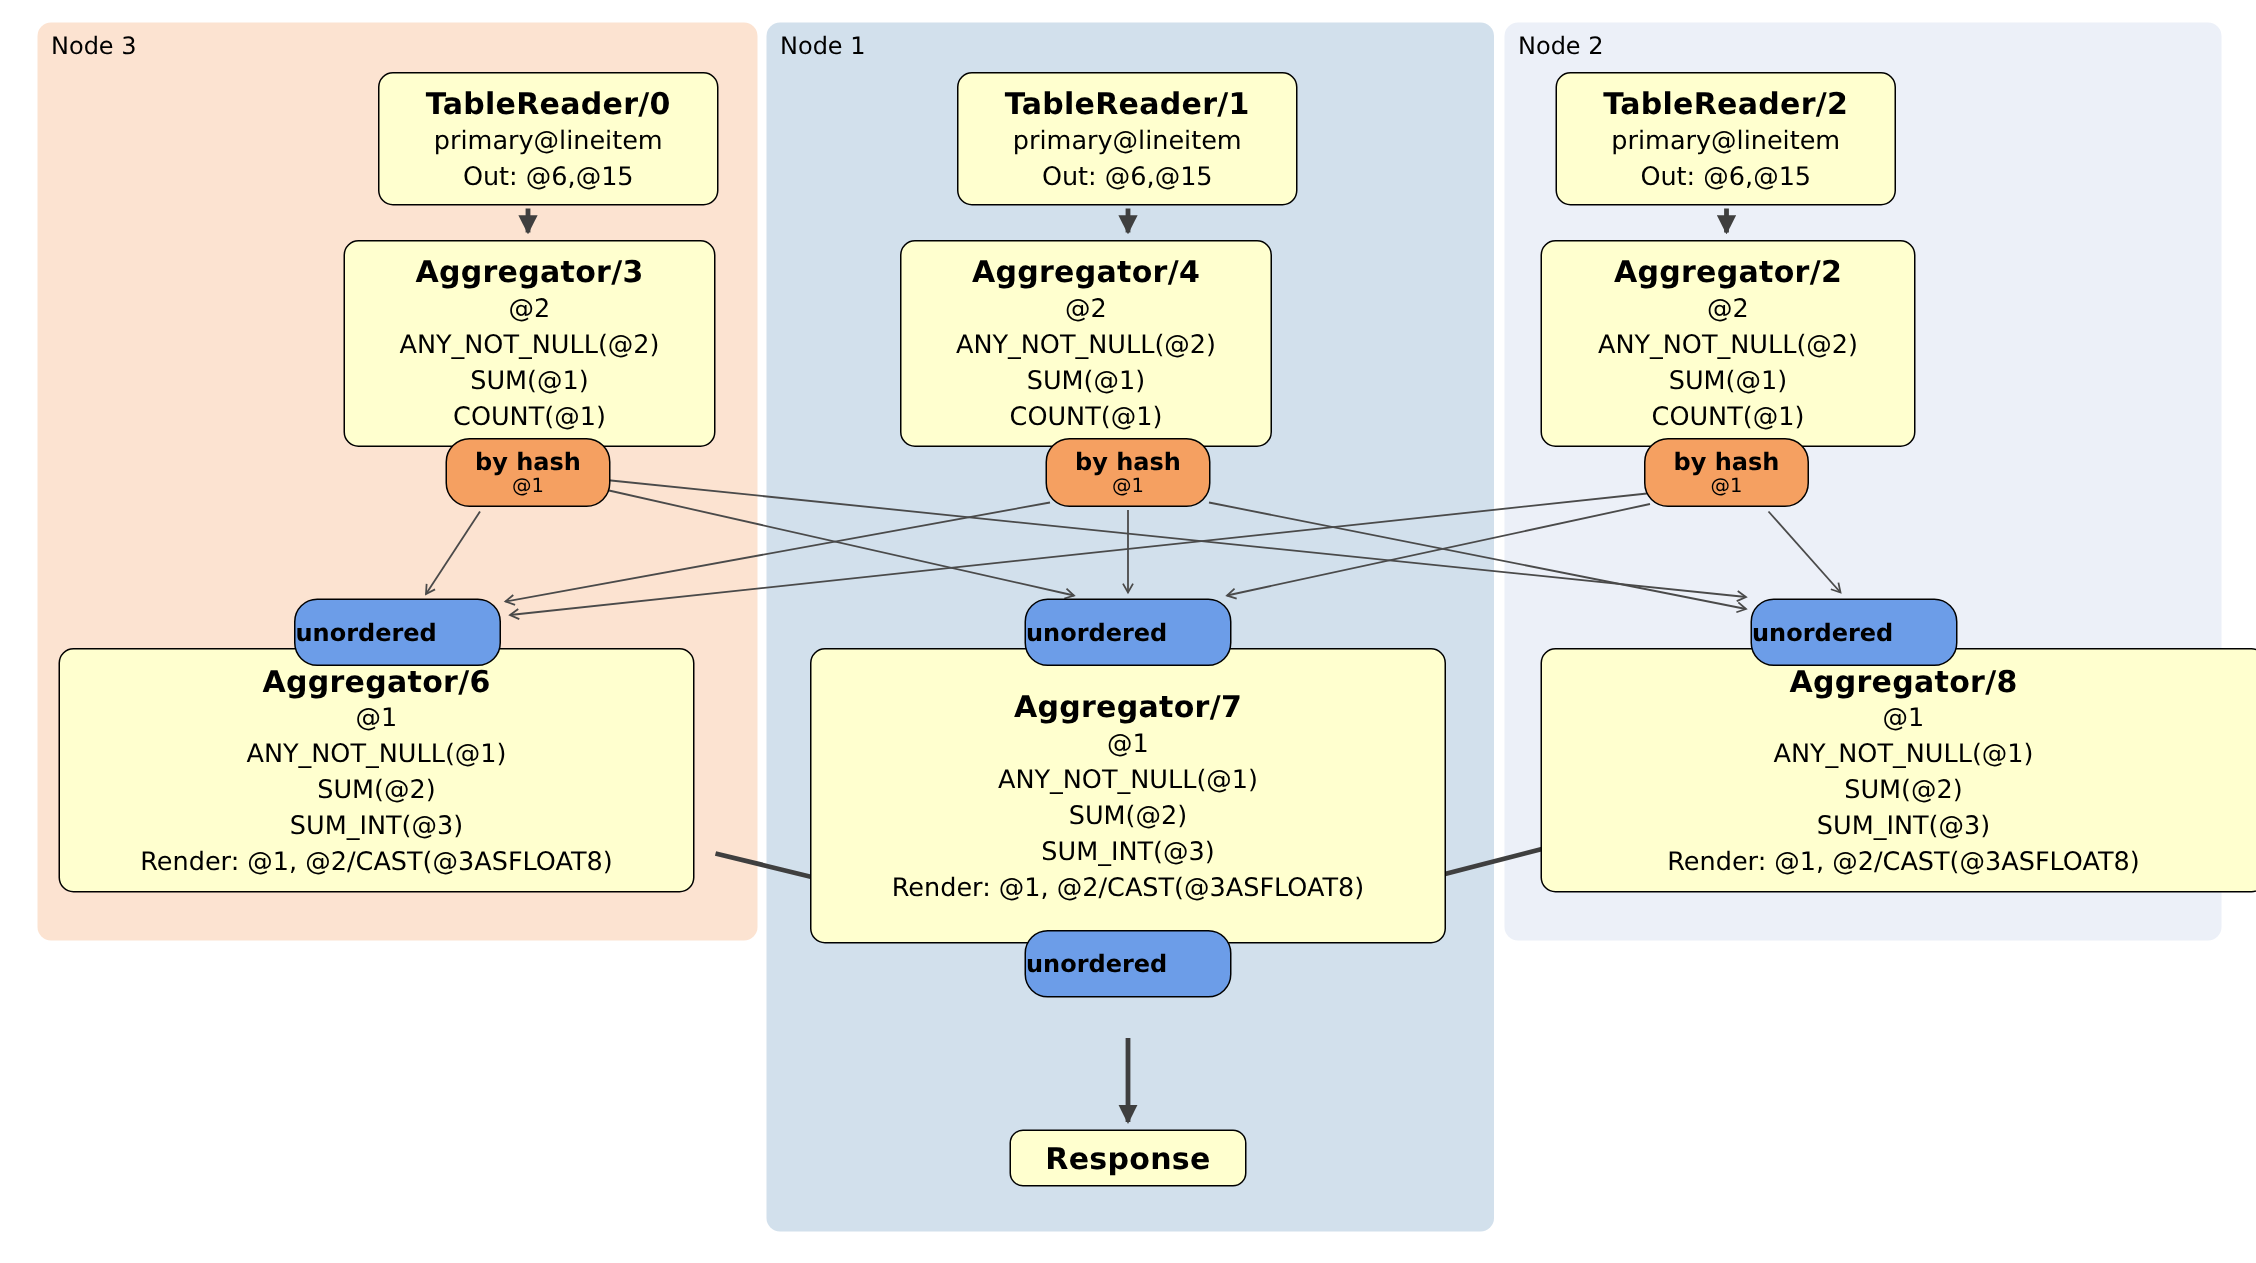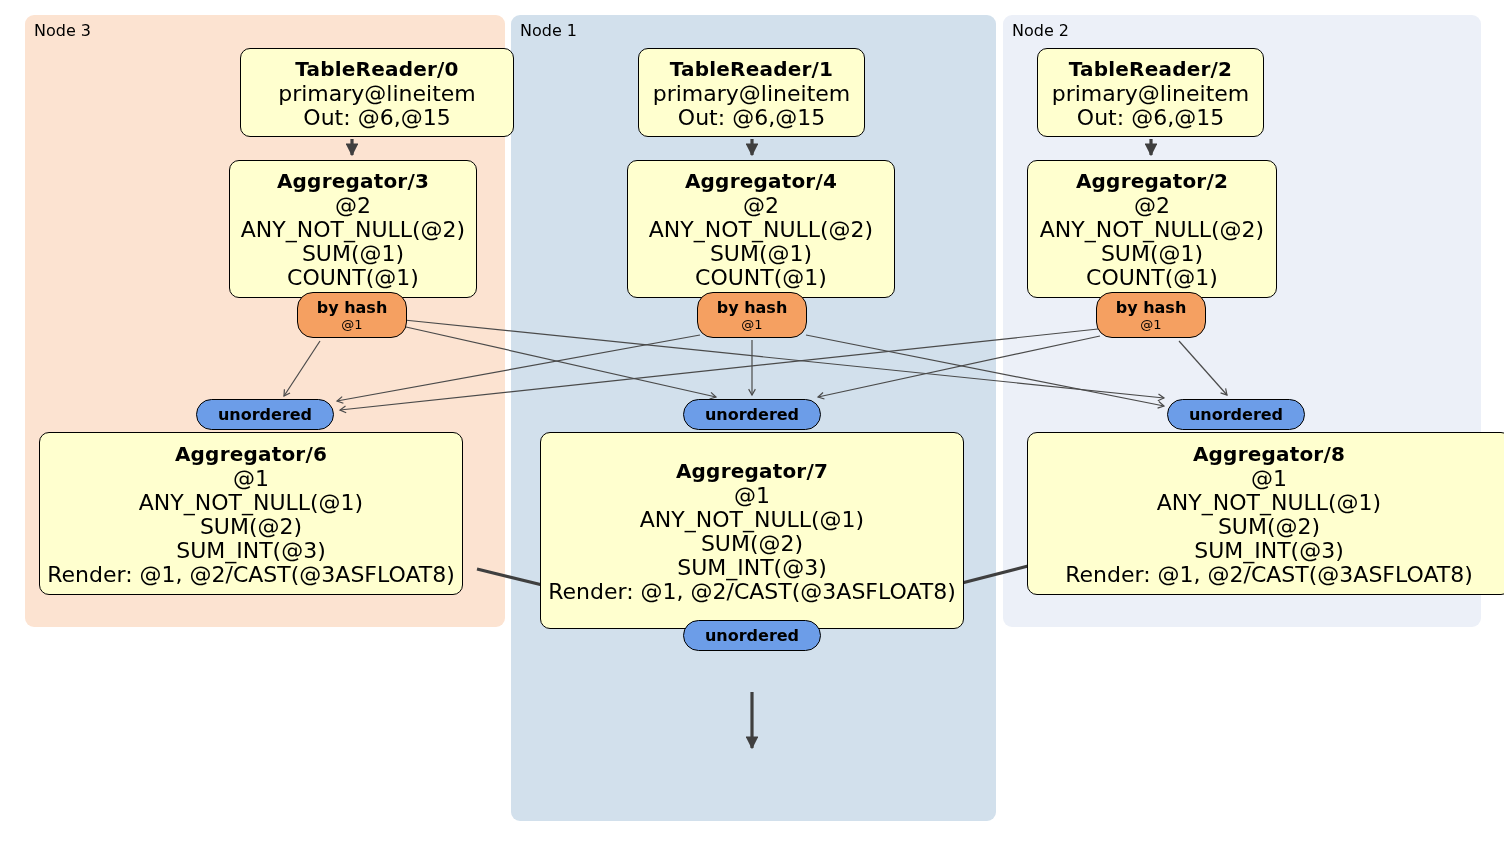--- a/index.html
+++ b/index.html
@@ -16,34 +16,34 @@
   svg.edges{position:absolute;left:0;top:0;z-index:1;pointer-events:none;}
   .thin-edge{stroke:#4a4a4a;stroke-width:1.2;fill:none;}
   .thick-edge{stroke:#3f3f3f;stroke-width:3.2;fill:none;}
 
   .box{
     position:absolute;z-index:2;background:#FFFFCF;border:1.7px solid #000;
     border-radius:10px;display:flex;flex-direction:column;align-items:center;
     justify-content:center;text-align:center;box-sizing:border-box;
   }
   .box .title{font-weight:bold;font-size:20px;line-height:26px;letter-spacing:.2px;}
-  .box .line{font-size:22px;line-height:24px;white-space:nowrap;}
+  .box .line{font-size:17px;line-height:24px;white-space:nowrap;}
 
   .byhash{
     position:absolute;z-index:3;width:110px;height:46px;background:#F5A061;
     border:1.6px solid #000;border-radius:16px;display:flex;flex-direction:column;
     align-items:center;justify-content:center;box-sizing:border-box;
   }
   .byhash .bh-title{font-weight:bold;font-size:16px;line-height:18px;}
   .byhash .bh-arg{font-size:13px;line-height:15px;}
 
   .unordered{
-    position:absolute;z-index:3;width:138px;height:31px;background:#6C9DE8;
+    position:absolute;z-index:3;width:138px;height:45px;background:#6C9DE8;
     border:1.6px solid #000;border-radius:15.5px;display:flex;align-items:center;
-    justify-content:center;font-weight:bold;font-size:16px;box-sizing:border-box;
+    font-weight:bold;font-size:16px;box-sizing:border-box;
   }
 </style>
 </head>
 <body>
 
 <div class="canvas">
 
   <div class="region region-n3">
     <span class="region-label">Node 3</span>
   </div>
@@ -80,21 +80,21 @@
       <line class="thick-edge" x1="352" y1="139" x2="352" y2="155" marker-end="url(#arrow-thick)"></line>
       <line class="thick-edge" x1="752" y1="139" x2="752" y2="155" marker-end="url(#arrow-thick)"></line>
       <line class="thick-edge" x1="1151" y1="139" x2="1151" y2="155" marker-end="url(#arrow-thick)"></line>
       <line class="thick-edge" x1="477" y1="569" x2="690" y2="621" marker-end="url(#arrow-thick)"></line>
       <line class="thick-edge" x1="752" y1="597" x2="752" y2="615" marker-end="url(#arrow-thick)"></line>
       <line class="thick-edge" x1="1028" y1="566" x2="814" y2="621" marker-end="url(#arrow-thick)"></line>
       <line class="thick-edge" x1="752" y1="692" x2="752" y2="748" marker-end="url(#arrow-thick)"></line>
     </g>
   </svg>
 
-  <div class="box" style="left:240px;top:48px;width:274px;height:89px">
+  <div class="box" style="left:252px;top:48px;width:227px;height:89px">
     <div class="title">TableReader/0</div>
     <div class="line">primary@lineitem</div>
     <div class="line">Out: @6,@15</div>
   </div>
   <div class="box" style="left:638px;top:48px;width:227px;height:89px">
     <div class="title">TableReader/1</div>
     <div class="line">primary@lineitem</div>
     <div class="line">Out: @6,@15</div>
   </div>
   <div class="box" style="left:1037px;top:48px;width:227px;height:89px">
@@ -103,21 +103,21 @@
     <div class="line">Out: @6,@15</div>
   </div>
 
   <div class="box" style="left:229px;top:160px;width:248px;height:138px">
     <div class="title">Aggregator/3</div>
     <div class="line">@2</div>
     <div class="line">ANY_NOT_NULL(@2)</div>
     <div class="line">SUM(@1)</div>
     <div class="line">COUNT(@1)</div>
   </div>
-  <div class="box" style="left:627px;top:160px;width:268px;height:138px">
+  <div class="box" style="left:600px;top:160px;width:248px;height:138px">
     <div class="title">Aggregator/4</div>
     <div class="line">@2</div>
     <div class="line">ANY_NOT_NULL(@2)</div>
     <div class="line">SUM(@1)</div>
     <div class="line">COUNT(@1)</div>
   </div>
   <div class="box" style="left:1027px;top:160px;width:250px;height:138px">
     <div class="title">Aggregator/2</div>
     <div class="line">@2</div>
     <div class="line">ANY_NOT_NULL(@2)</div>
@@ -169,14 +169,17 @@
     <div class="line">@1</div>
     <div class="line">ANY_NOT_NULL(@1)</div>
     <div class="line">SUM(@2)</div>
     <div class="line">SUM_INT(@3)</div>
     <div class="line">Render: @1, @2/CAST(@3ASFLOAT8)</div>
   </div>
 
   <div class="unordered" style="left:683px;top:620px">
     <span>unordered</span>
   </div>
+  <div class="box" style="left:673px;top:753px;width:158px;height:38px;border-radius:9px">
+    <div class="title">Response</div>
+  </div>
 
 </div>
 
 </body></html>

